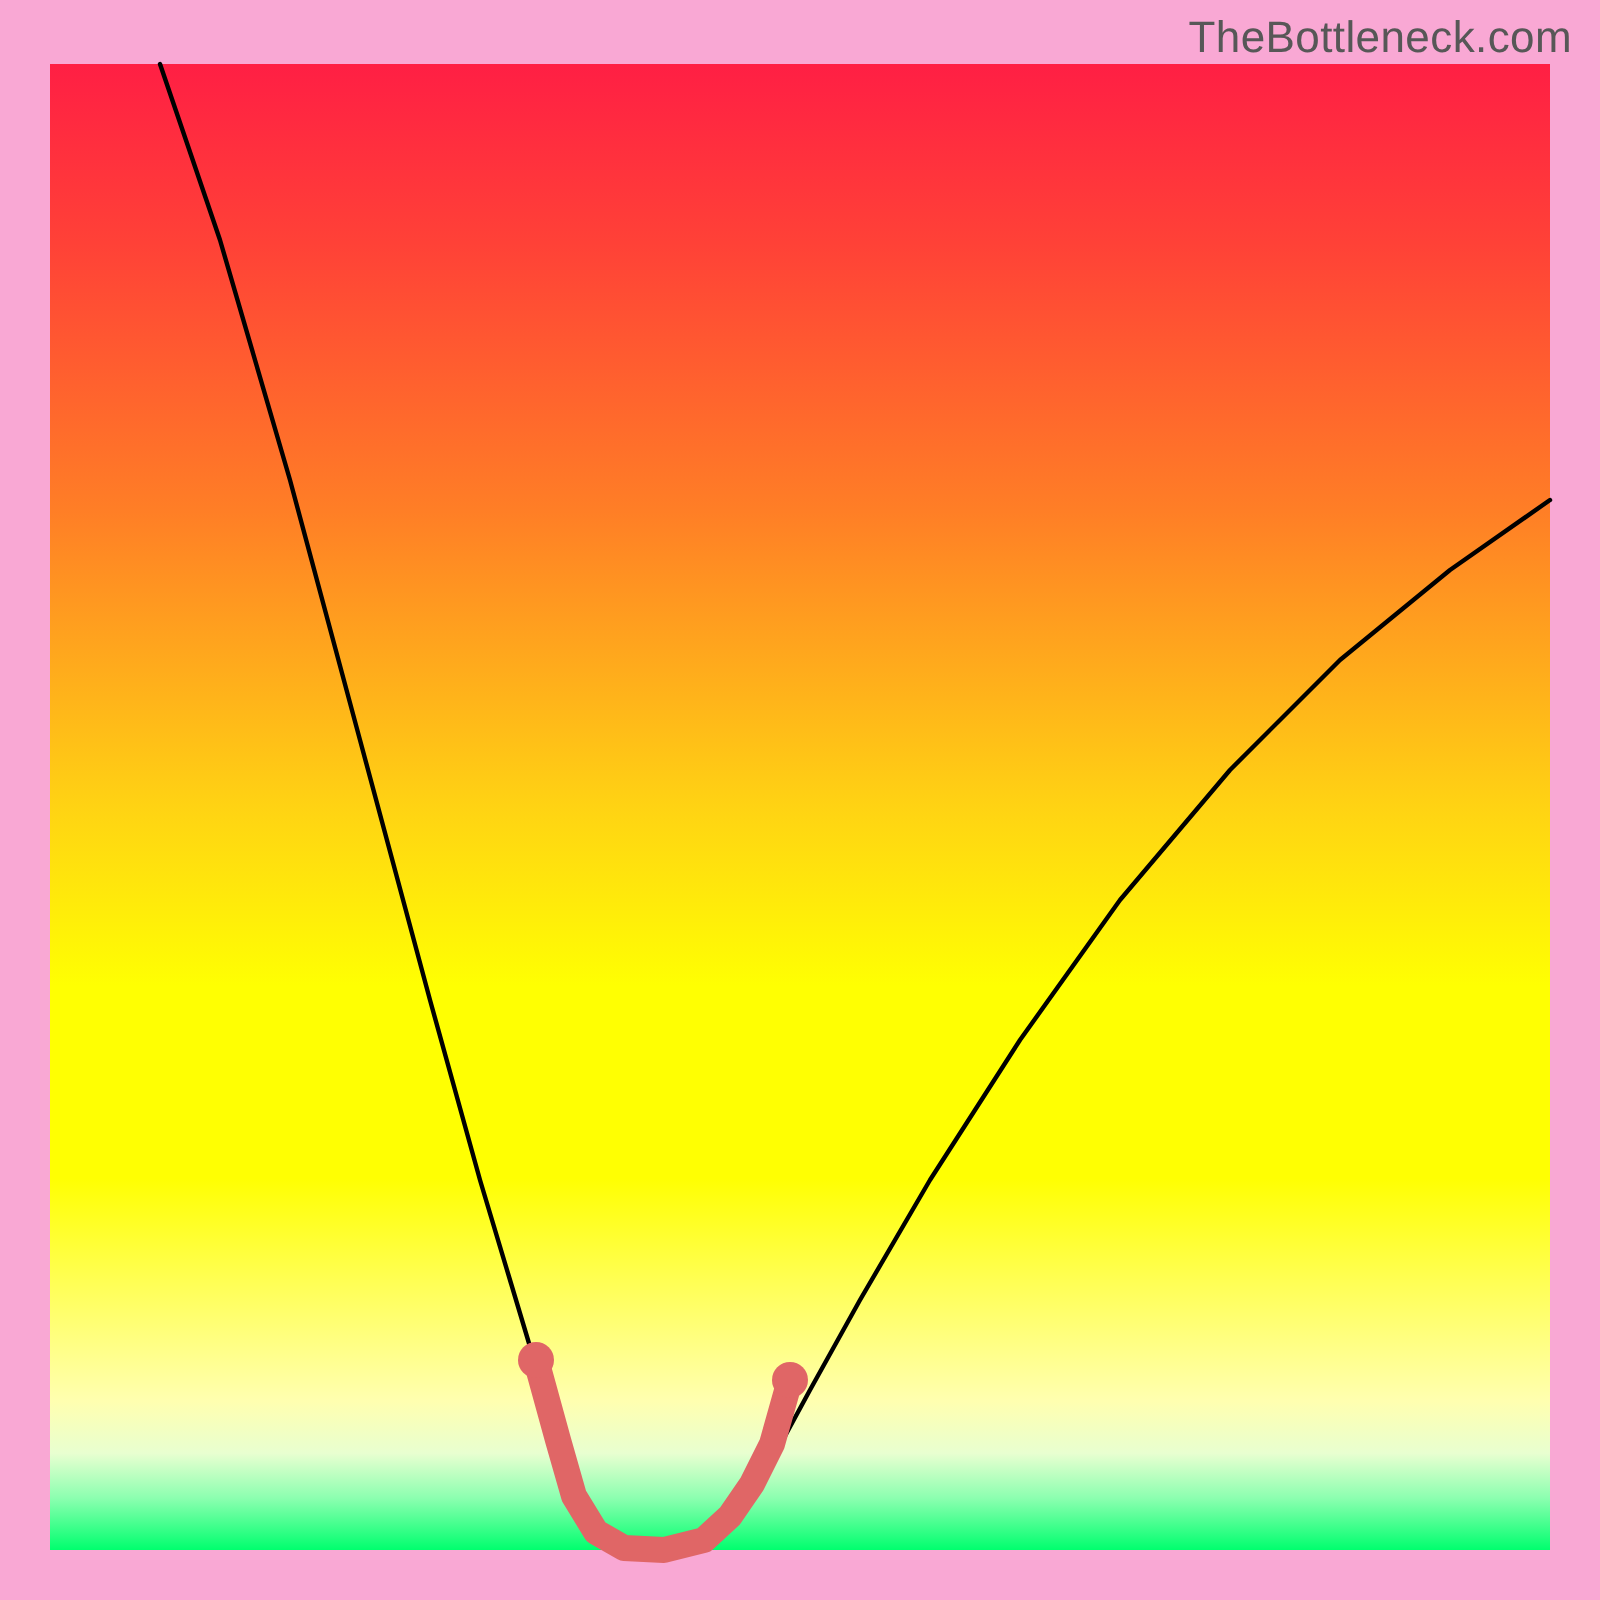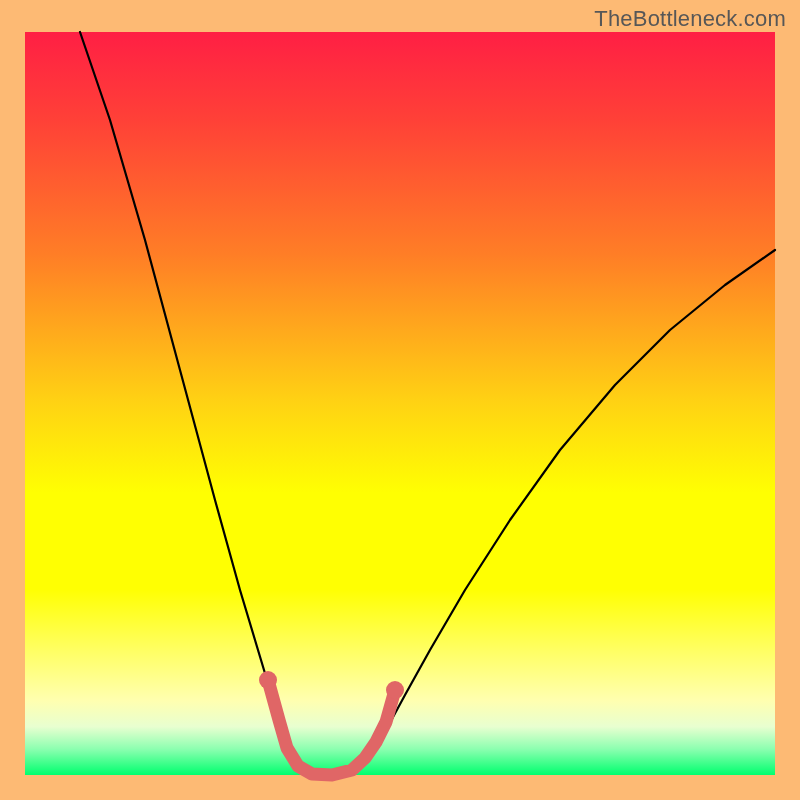--- a/index.html
+++ b/index.html
@@ -8,21 +8,21 @@
     width: 800px;
     height: 800px;
     background: #000;
     font-family: Arial, Helvetica, sans-serif;
     overflow: hidden;
   }
   .frame {
     position: absolute;
     left: 0; top: 0;
     width: 800px; height: 800px;
-    background: #fdba74;
+    background: #f9a8d4;
   }
   .watermark {
     position: absolute;
     top: 6px;
     right: 14px;
     color: #575757;
     font-size: 22px;
     letter-spacing: 0.2px;
     font-weight: 400;
   }

